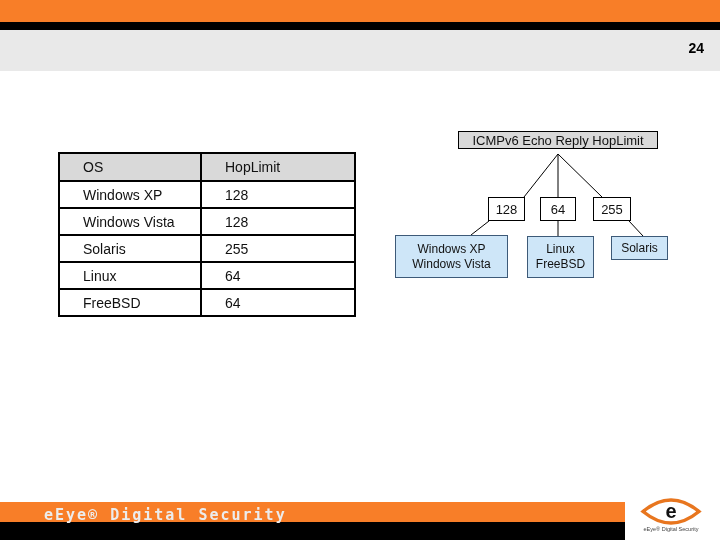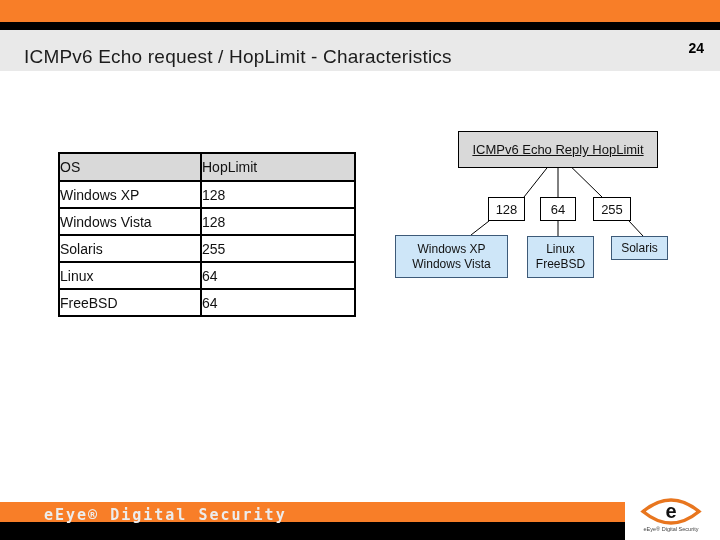--- a/index.html
+++ b/index.html
@@ -22,29 +22,29 @@
   .bullet-line { position:absolute; left:42px; top:115px; font-size:14px; font-weight:bold; color:#111; }
   .bullet-line .marker { margin-right:4px; }
 
   
   .os-table {
     position:absolute; left:58px; top:152px; width:287px;
     border-collapse:collapse; table-layout:fixed;
   }
   .os-table td, .os-table th {
     border:2px solid #000; font-size:14px; font-weight:normal; color:#111;
-    text-align:left; padding:0 0 0 0; height:27px; vertical-align:middle;
+    text-align:left; padding:0 0 0 23px; height:27px; vertical-align:middle;
   }
   .os-table th { background:#D9D9D9; height:28px; }
   .os-table .col-os { width:142px; }
   .os-table .col-hl { width:154px; }
 
   
   .diag-box { position:absolute; border:1px solid #000; display:flex; align-items:center; justify-content:center; text-align:center; color:#111; background:#fff; }
-  .diag-root { left:458px; top:131px; width:200px; height:37px; background:#D9D9D9; font-size:13px;text-decoration:underline; }
+  .diag-root { left:458px; top:131px; width:200px; height:18px; background:#D9D9D9; font-size:13px; }
   .diag-val  { top:197px; height:24px; font-size:13px; background:#fff; }
   .diag-val-128 { left:488px; width:37px; }
   .diag-val-64  { left:540px; width:36px; }
   .diag-val-255 { left:593px; width:38px; }
   .diag-leaf { background:#CEE6F8; border:1px solid #3d5a78; font-size:12px; line-height:15px; flex-direction:column; }
   .diag-leaf-win { left:395px; top:235px; width:113px; height:43px; }
   .diag-leaf-lin { left:527px; top:236px; width:67px; height:42px; }
   .diag-leaf-sol { left:611px; top:236px; width:57px; height:24px; }
   .connectors { position:absolute; left:0; top:0; width:720px; height:540px; pointer-events:none; }
 
@@ -61,21 +61,20 @@
   .logo-caption { display:block; margin-top:1px; font-size:6px; color:#444; white-space:nowrap; transform:scale(0.92); }
 </style>
 </head>
 <body>
 
 <div class="slide">
 
   <div class="top-orange"></div>
   <div class="top-black"></div>
   <div class="title-band"></div>
-  <div class="slide-title">ICMPv6 Echo request / HopLimit - Characteristics</div>
   <div class="page-number">24</div>
 
 
   <table class="os-table">
     <tbody>
         <tr>
       <th class="col-os">OS</th>
       <th class="col-hl">HopLimit</th>
     </tr>
     <tr>

